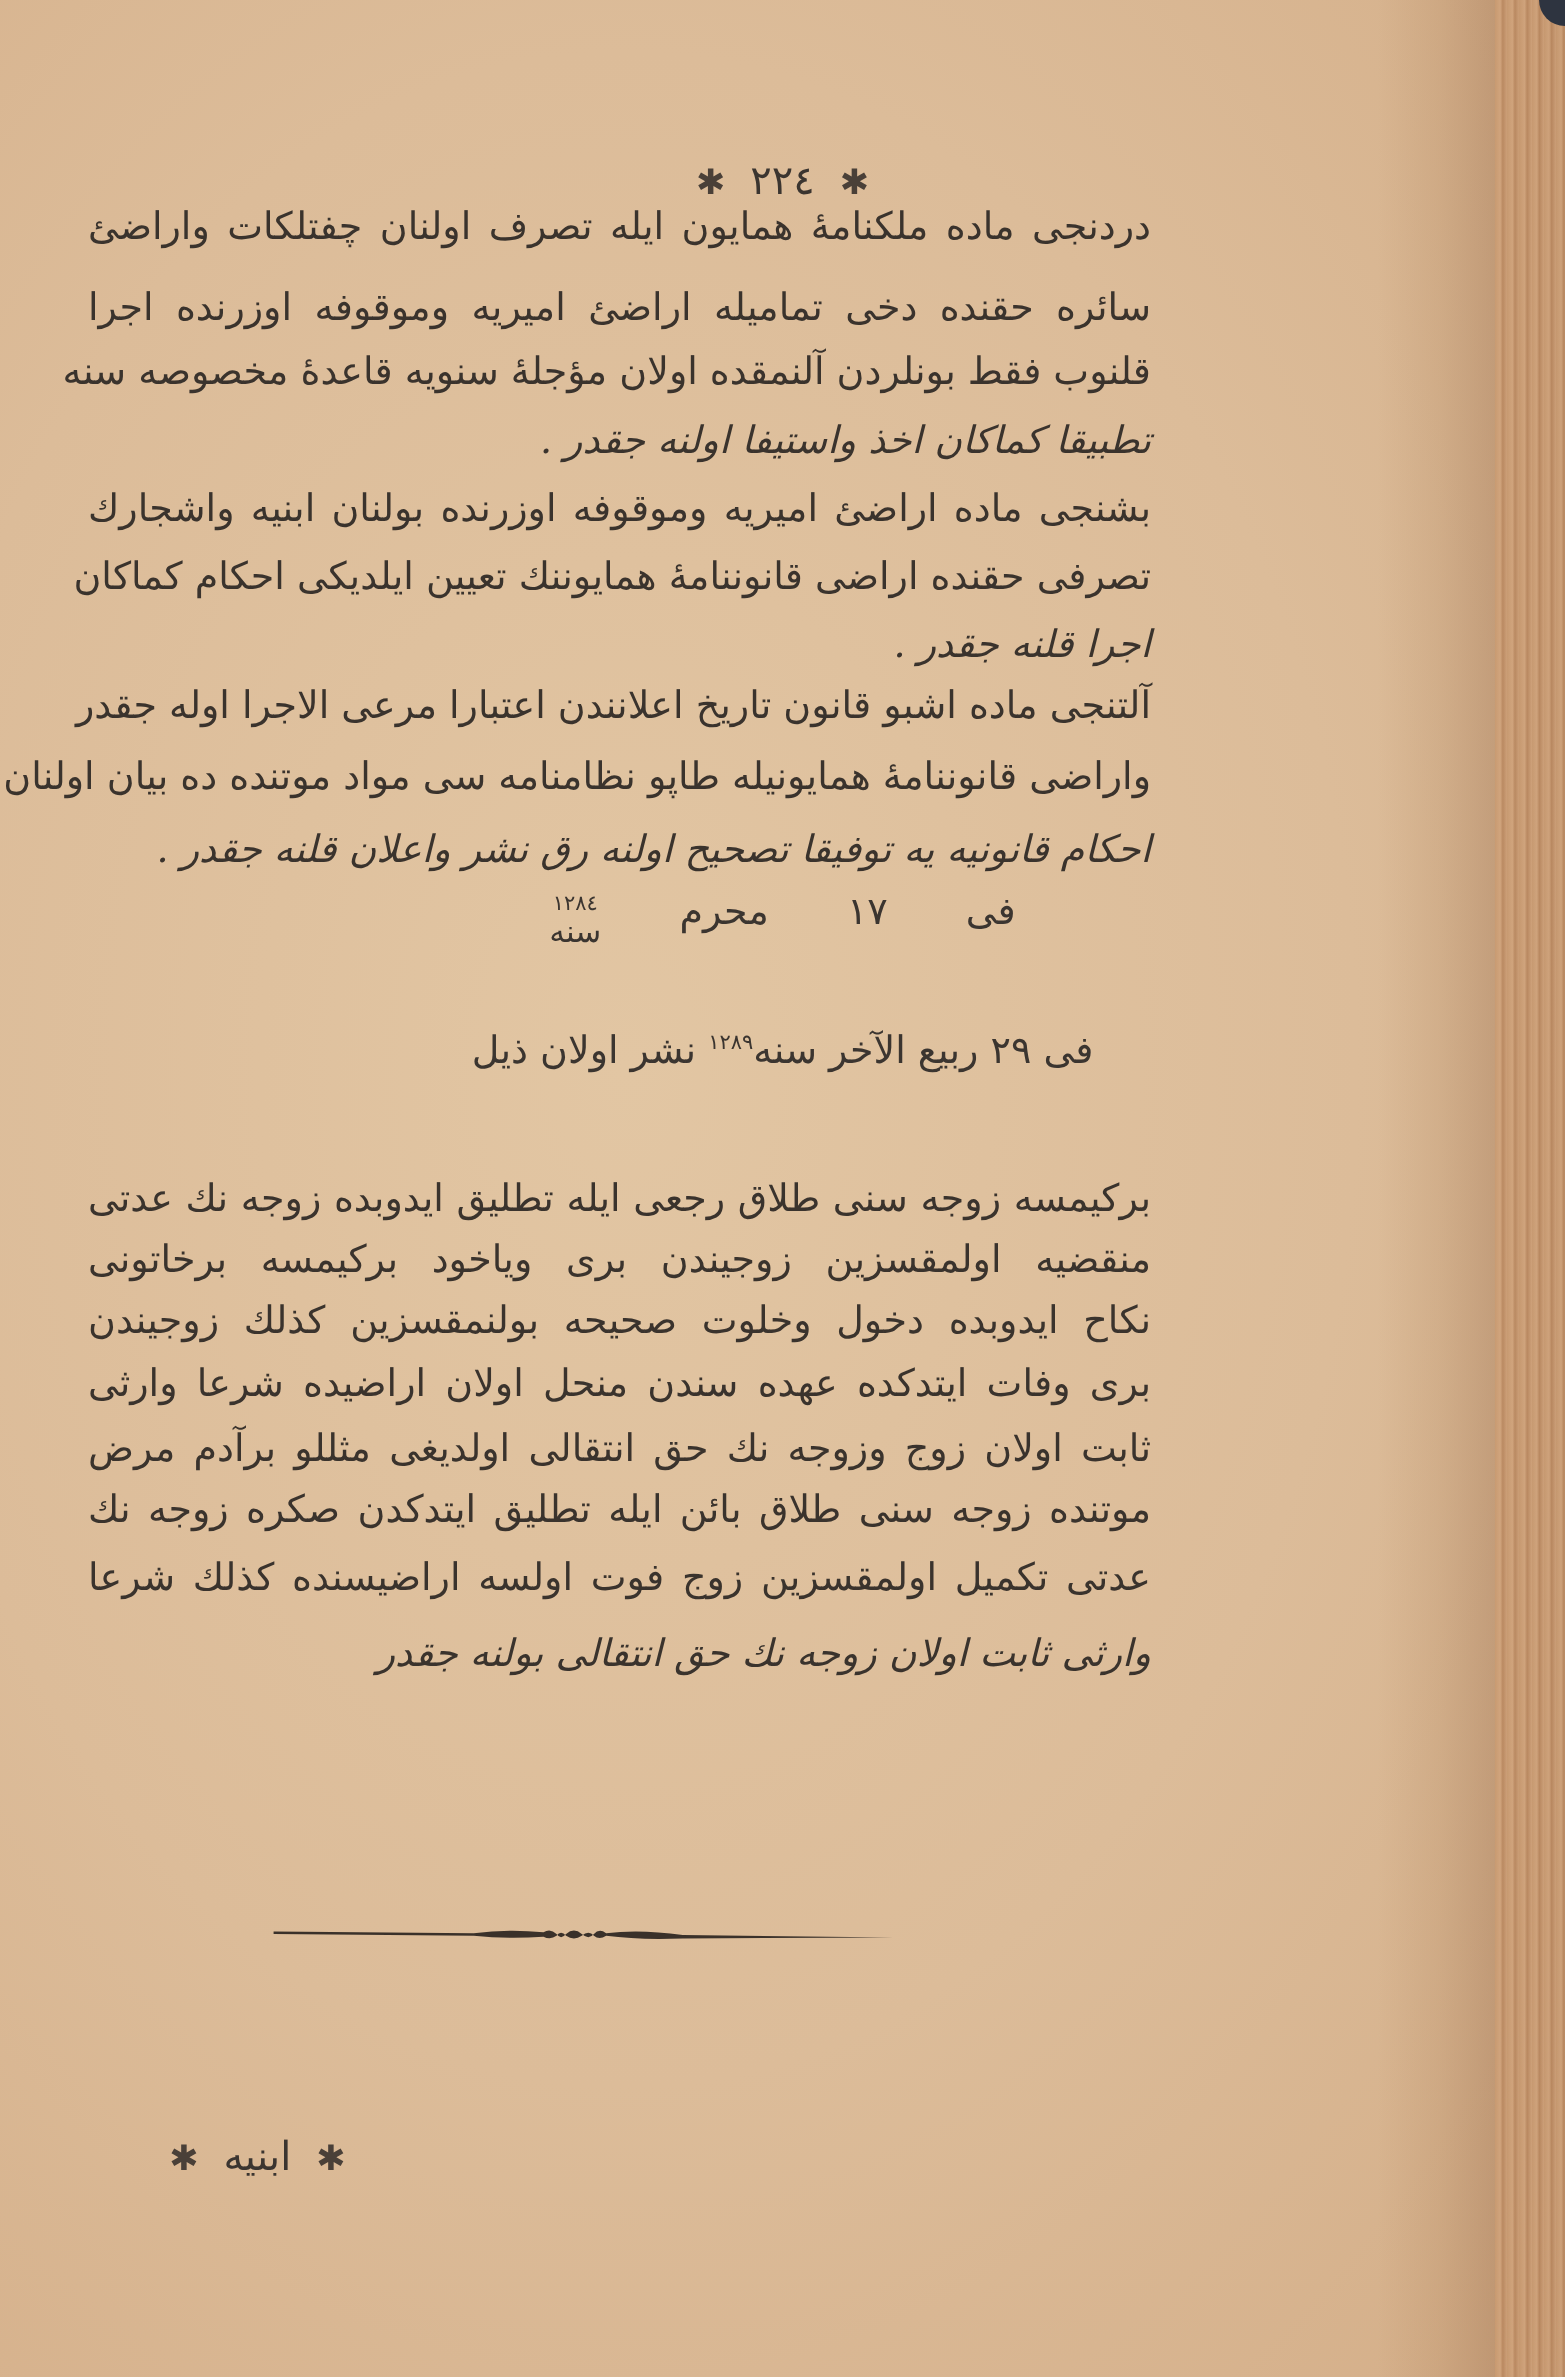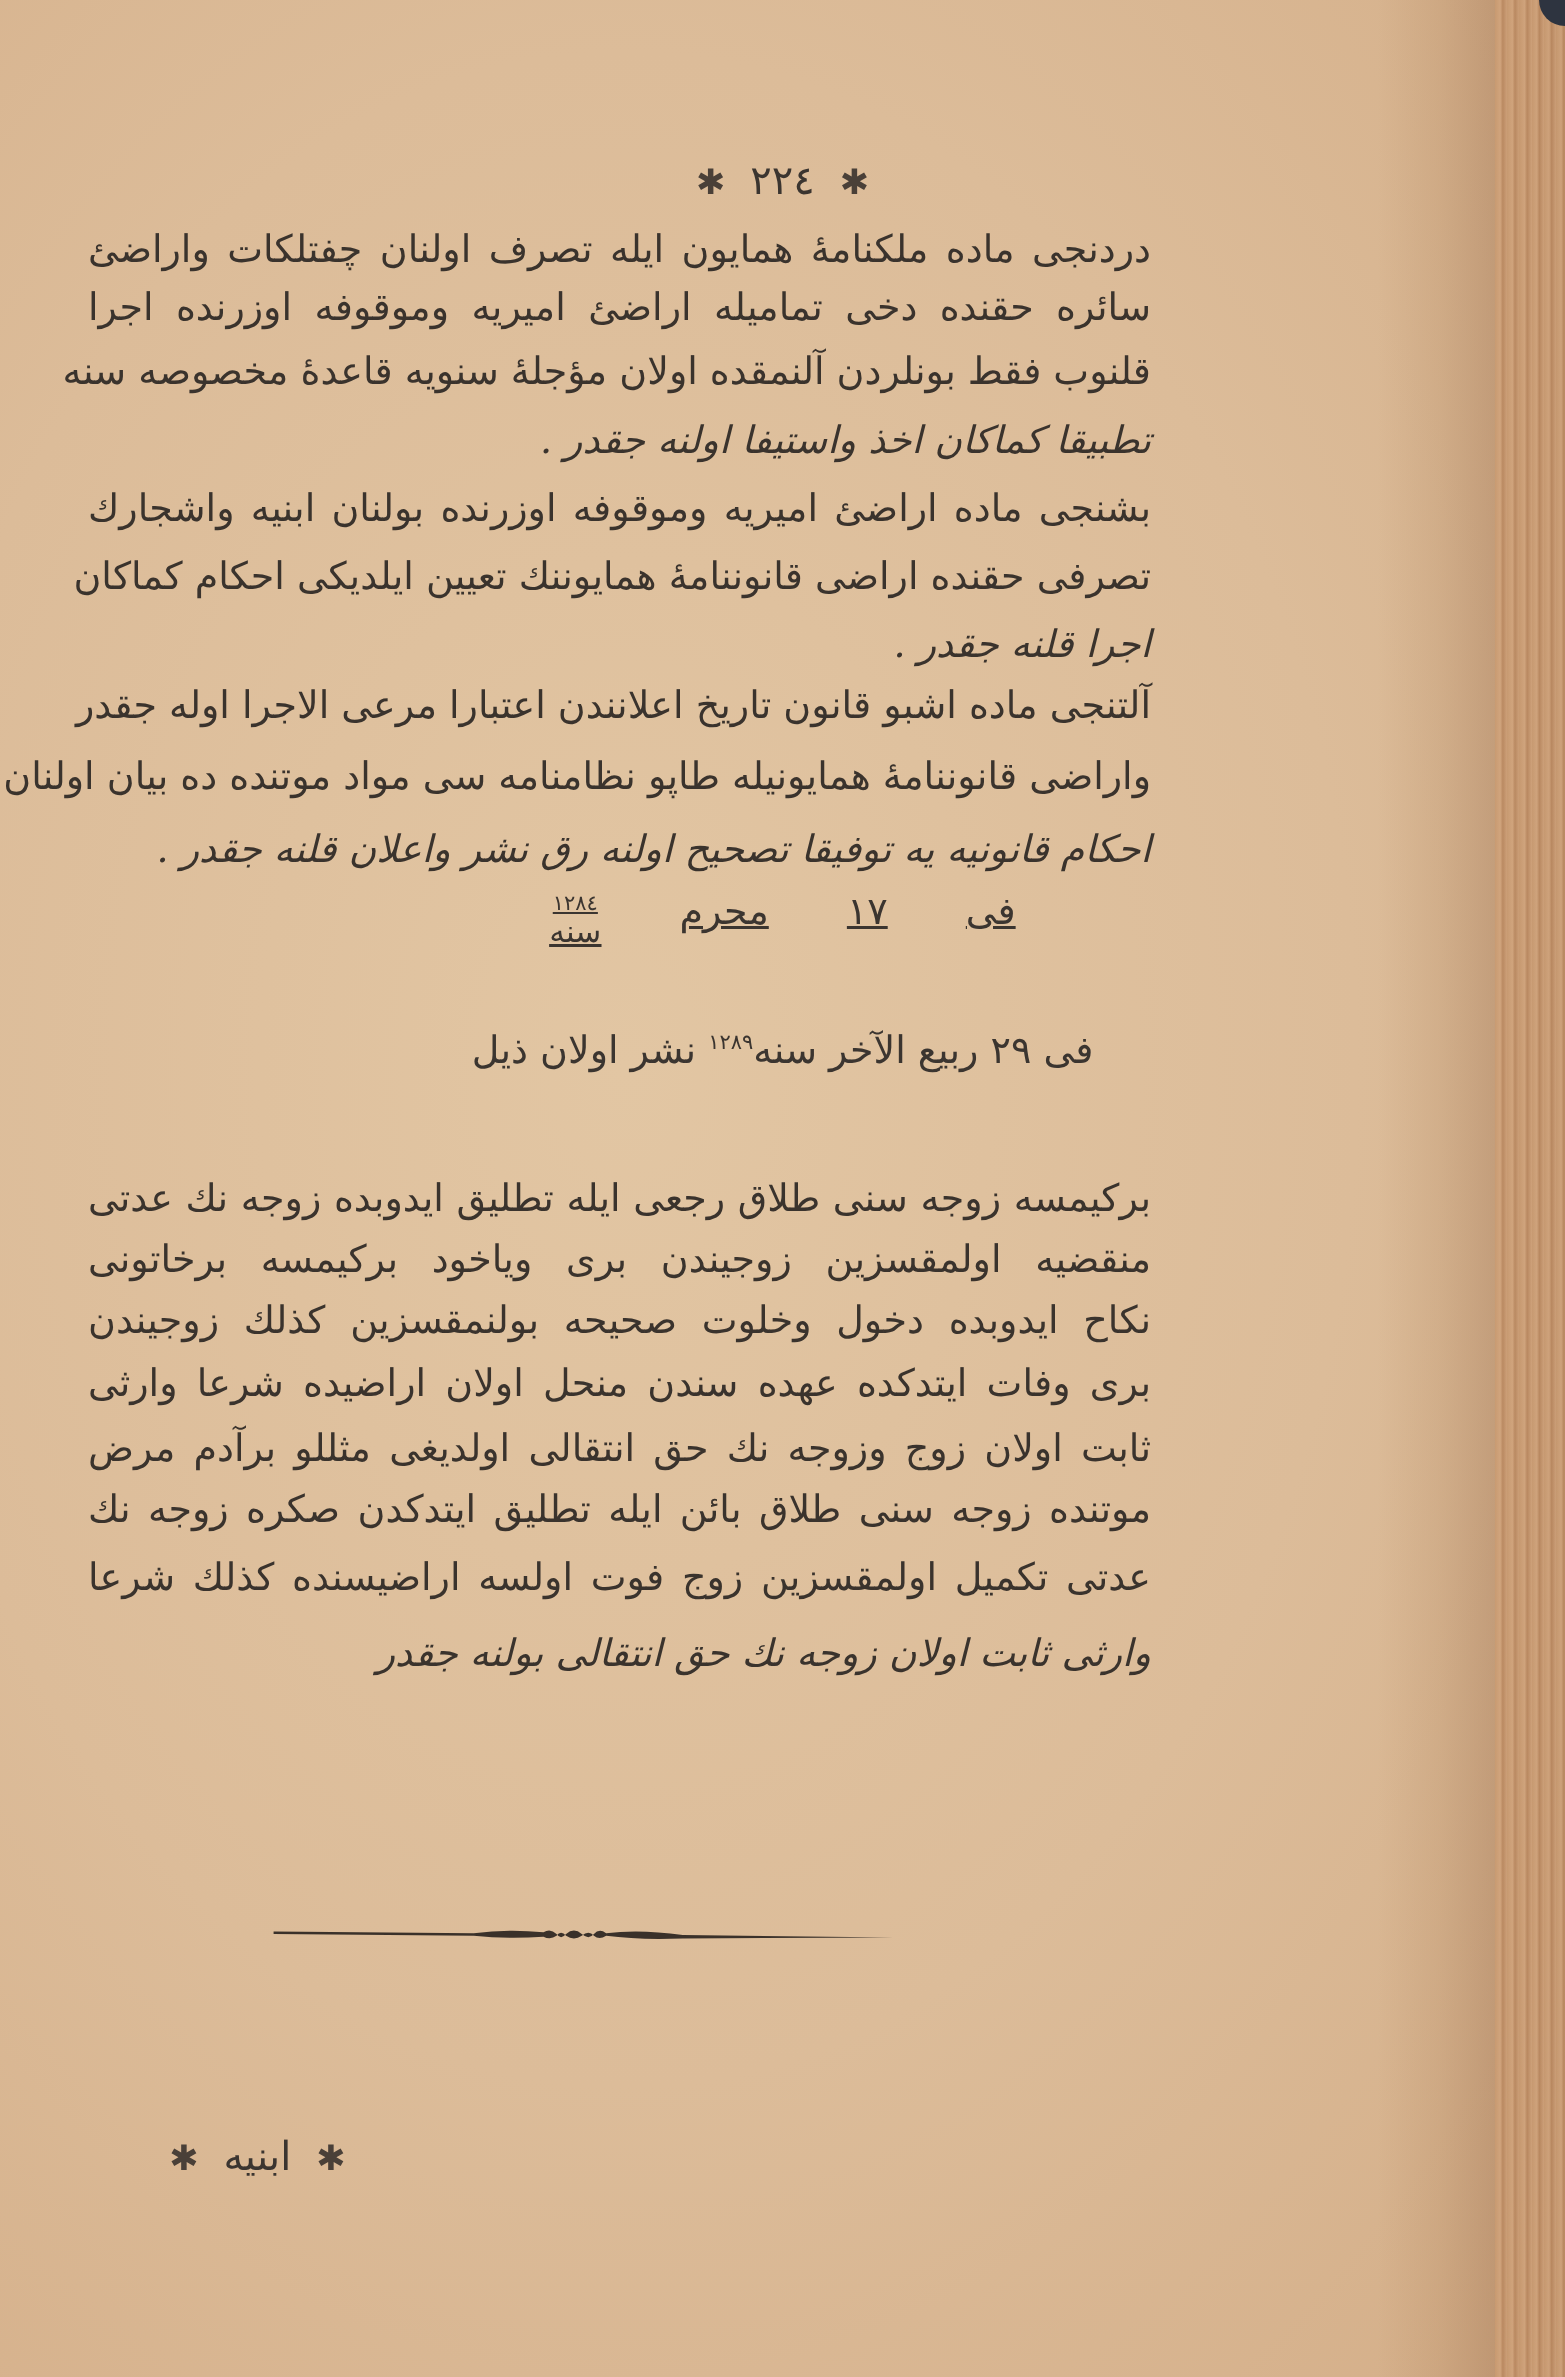--- a/index.html
+++ b/index.html
@@ -32,21 +32,21 @@
   }
   .text-line.last { text-align-last: right; font-style: italic; }
   .center {
     position: absolute; left: 0; width: 1565px; text-align: center; direction: rtl;
   }
   .pagenum { top: 157px; font-size: 40px; }
   .pagenum .orn, .catch .orn { color: #4a4038; font-size: 35px; margin: 0 12.2px; }
   .date-line { top: 889px; font-size: 38px; }
   .date-line .year { display: inline-block; vertical-align: top; text-align: center; font-size: 31px; line-height: 28px; }
   .date-line .year small { display: block; font-size: 21px; }
-  .date-line span { margin: 0 33px; text-decoration: underline; }
+  .date-line span { margin: 0 33px; }
   .heading { top: 1028px; font-size: 38px; }
   .heading .yr { font-size: 21px; vertical-align: super; }
   .divider {
     position: absolute; left: 273px; top: 1928px; width: 621px; height: 12.2px;
   }
   .catch {
     position: absolute; left: 157px; top: 2133px; font-size: 40px; direction: rtl;
   }
 </style>
 </head>
@@ -55,21 +55,21 @@
 <div class="page">
   <div class="page-edges"></div>
   <div class="corner-dark"></div>
 
   <div class="center pagenum">
     <span class="orn">✱</span>
     <span>٢٢٤</span>
     <span class="orn">✱</span>
   </div>
 
-  <div class="text-line" style="top:219px">دردنجی ماده   ملكنامهٔ همایون ایله تصرف اولنان چفتلكات واراضئ</div>
+  <div class="text-line" style="top:196px">دردنجی ماده   ملكنامهٔ همایون ایله تصرف اولنان چفتلكات واراضئ</div>
   <div class="text-line" style="top:277px">سائره حقنده دخی تماميله اراضئ اميريه وموقوفه اوزرنده اجرا</div>
   <div class="text-line" style="top:341px">قلنوب فقط بونلردن آلنمقده اولان مؤجلهٔ سنويه قاعدهٔ مخصوصه سنه</div>
   <div class="text-line last" style="top:410px">تطبيقا كماكان اخذ واستيفا اولنه جقدر .</div>
 
   <div class="text-line" style="top:478px">بشنجی ماده   اراضئ اميريه وموقوفه اوزرنده بولنان ابنيه واشجارك</div>
   <div class="text-line" style="top:546px">تصرفی حقنده اراضی قانوننامهٔ همايوننك تعيين ايلديكی احكام كماكان</div>
   <div class="text-line last" style="top:614px">اجرا قلنه جقدر .</div>
 
   <div class="text-line" style="top:675px">آلتنجی ماده   اشبو قانون تاريخ اعلانندن اعتبارا مرعی الاجرا اوله جقدر</div>
   <div class="text-line" style="top:746px">واراضی قانوننامهٔ همايونيله طاپو نظامنامه سی مواد موتنده ده بيان اولنان</div>

